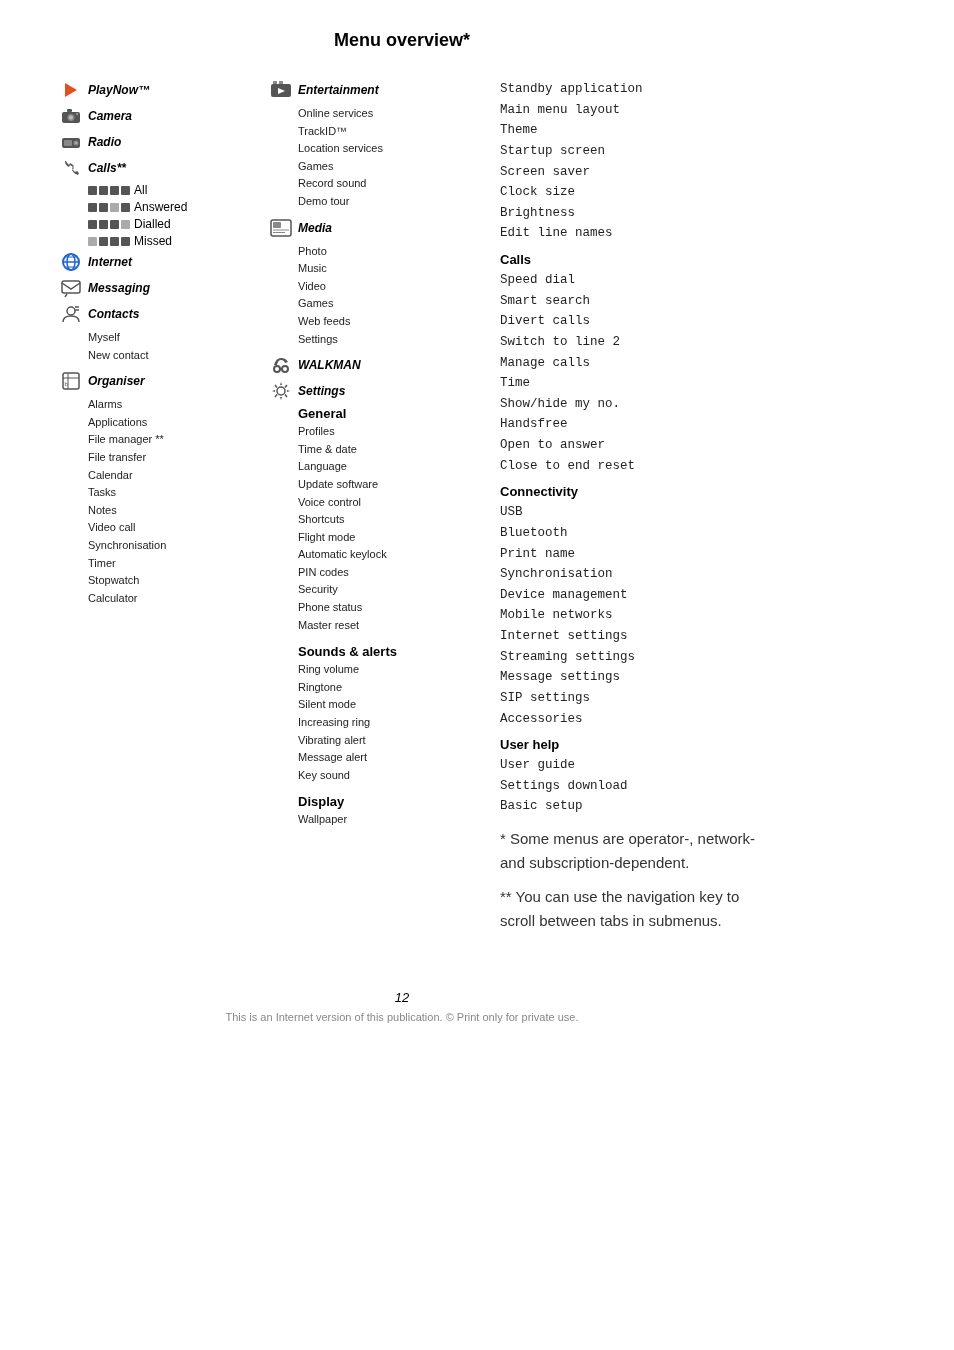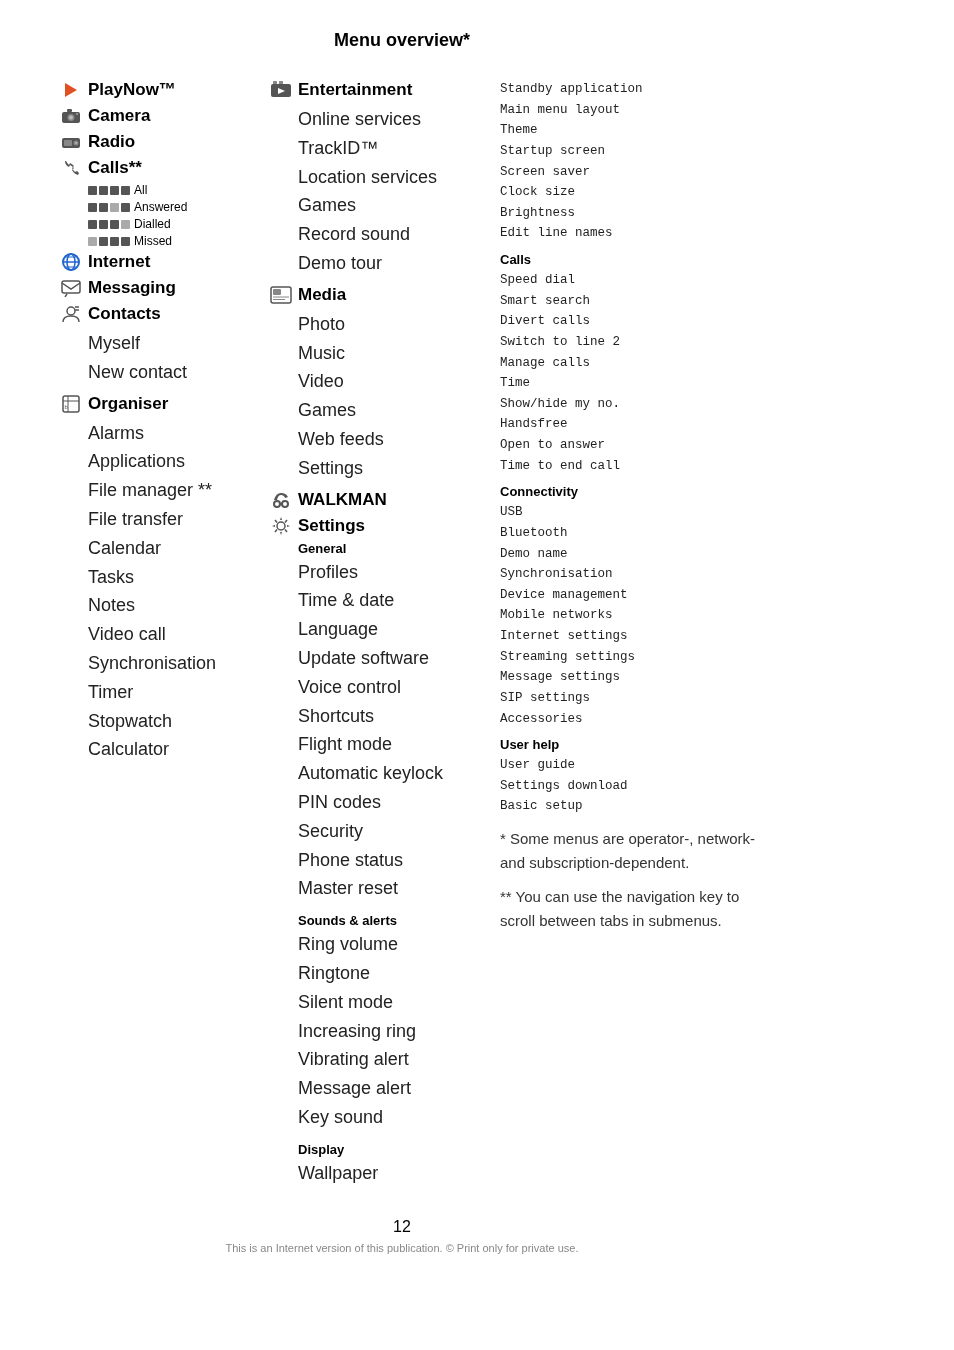--- a/index.html
+++ b/index.html
@@ -40,29 +40,30 @@
       width: 22px;
       height: 22px;
       margin-right: 6px;
       flex-shrink: 0;
       display: flex;
       align-items: center;
       justify-content: center;
       font-size: 14px;
     }
     .menu-item .label {
-      font-size: 17px;
+      font-size: 12px;
       font-weight: bold;
+      font-style: italic;
     }
     .sub-items {
       margin-left: 28px;
       margin-bottom: 6px;
     }
     .sub-item {
-      font-size: 18px;
+      font-size: 11px;
       line-height: 1.6;
       color: #222;
     }
     .calls-icon-row {
       margin-left: 28px;
       margin-bottom: 2px;
     }
     .calls-icon-row .icon-label {
       display: flex;
       align-items: center;
@@ -111,22 +112,23 @@
     .col2-section {
       font-size: 13px;
       font-weight: bold;
       margin-top: 10px;
       margin-bottom: 2px;
     }
     .col2-section:first-child { margin-top: 0; }
 
     .page-num {
       text-align: center;
-      font-size: 16px;
-      margin-top: 24px;
+      font-size: 13px;
+      margin-top: 57px;
+      font-style: italic;
     }
     .copyright {
       text-align: center;
       font-size: 11px;
       color: #888;
       margin-top: 6px;
     }
 
     
     svg { display: block; }
@@ -398,26 +400,26 @@
       <div class="section-header">Calls</div>
       <div class="col3-item">Speed dial</div>
       <div class="col3-item">Smart search</div>
       <div class="col3-item">Divert calls</div>
       <div class="col3-item">Switch to line 2</div>
       <div class="col3-item">Manage calls</div>
       <div class="col3-item">Time</div>
       <div class="col3-item">Show/hide my no.</div>
       <div class="col3-item">Handsfree</div>
       <div class="col3-item">Open to answer</div>
-      <div class="col3-item">Time to end call</div>
+      <div class="col3-item">Close to end reset</div>
 
       <div class="section-header">Connectivity</div>
       <div class="col3-item">USB</div>
       <div class="col3-item">Bluetooth</div>
-      <div class="col3-item">Demo name</div>
+      <div class="col3-item">Print name</div>
       <div class="col3-item">Synchronisation</div>
       <div class="col3-item">Device management</div>
       <div class="col3-item">Mobile networks</div>
       <div class="col3-item">Internet settings</div>
       <div class="col3-item">Streaming settings</div>
       <div class="col3-item">Message settings</div>
       <div class="col3-item">SIP settings</div>
       <div class="col3-item">Accessories</div>
 
       <div class="section-header">User help</div>

